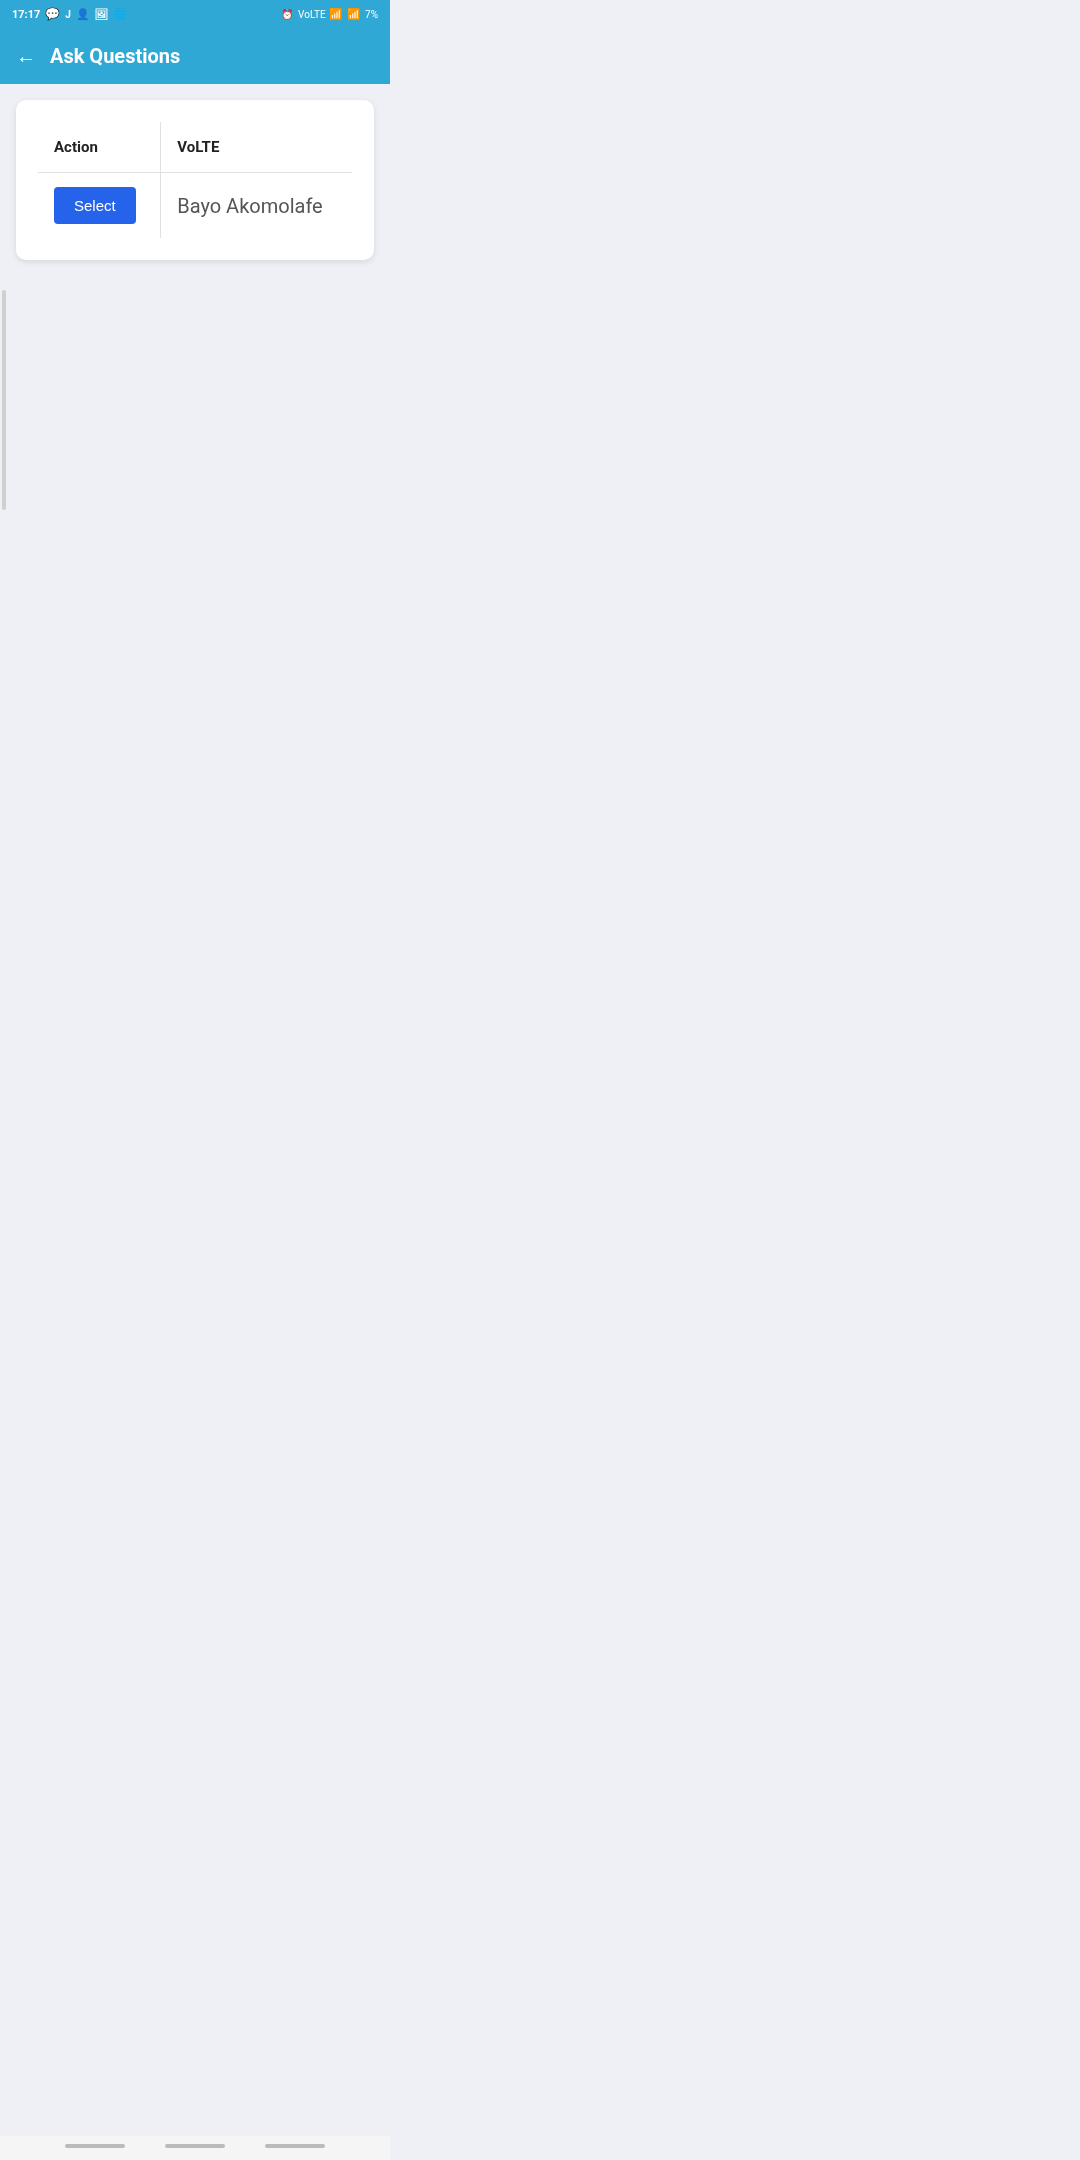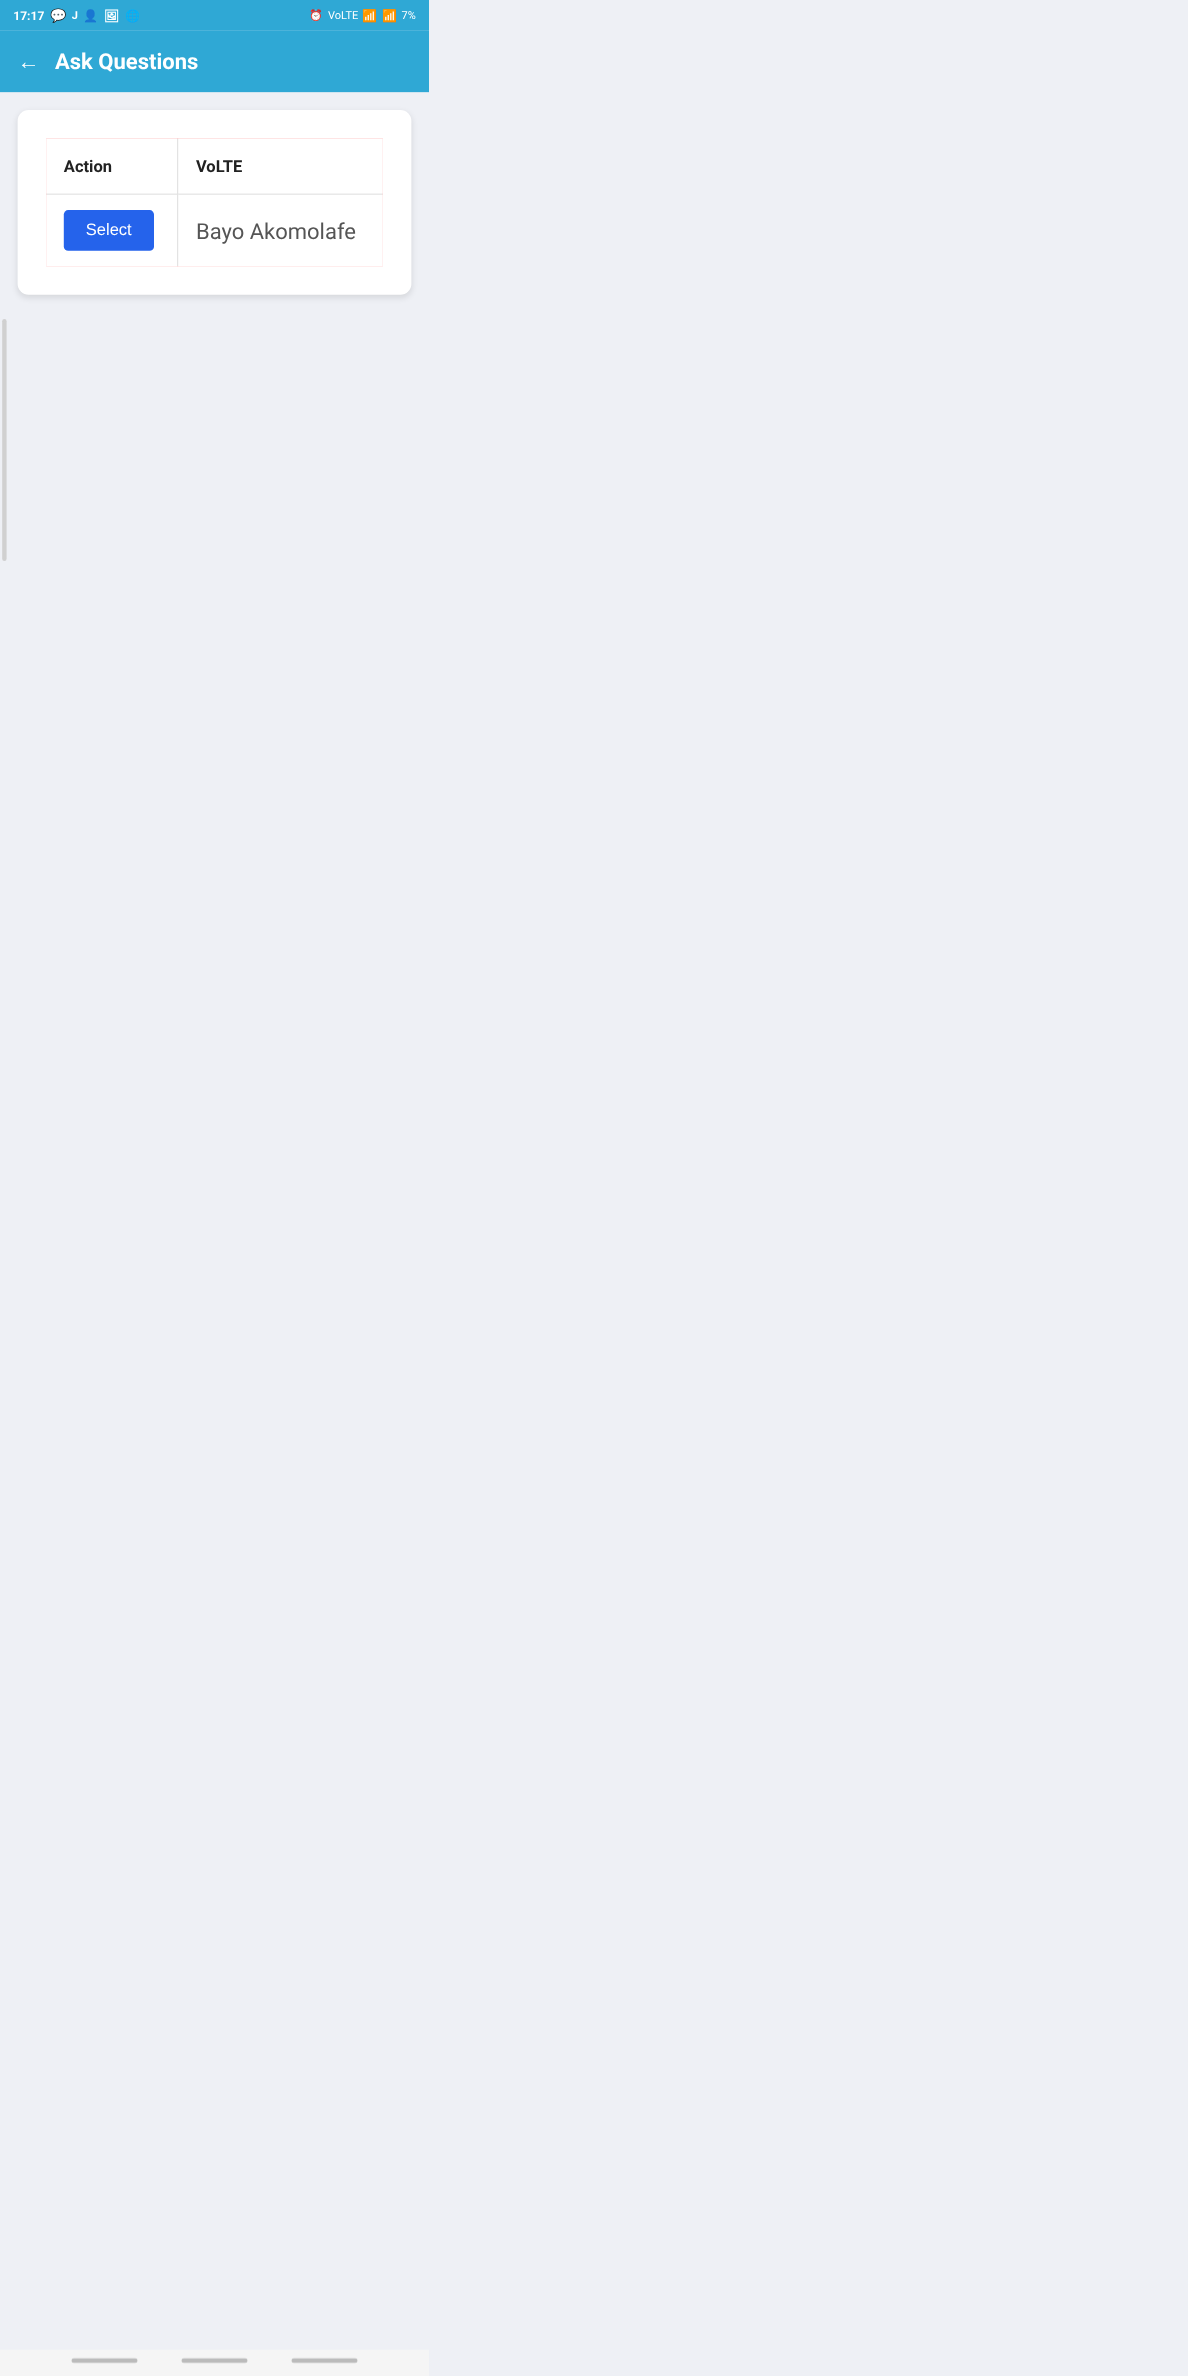--- a/index.html
+++ b/index.html
@@ -78,21 +78,21 @@
       background-color: white;
       border-radius: 10px;
       padding: 20px;
       box-shadow: 0 2px 6px rgba(0,0,0,0.1);
     }
 
     
     .data-table {
       width: 100%;
       border-collapse: collapse;
-      border: 6px solid #fca5a5;
+      border: 2px solid #fca5a5;
       border-radius: 6px;
       overflow: hidden;
     }
 
     .table-header-row {
       background-color: white;
     }
 
     .table-header-cell {
       padding: 16px 16px;

